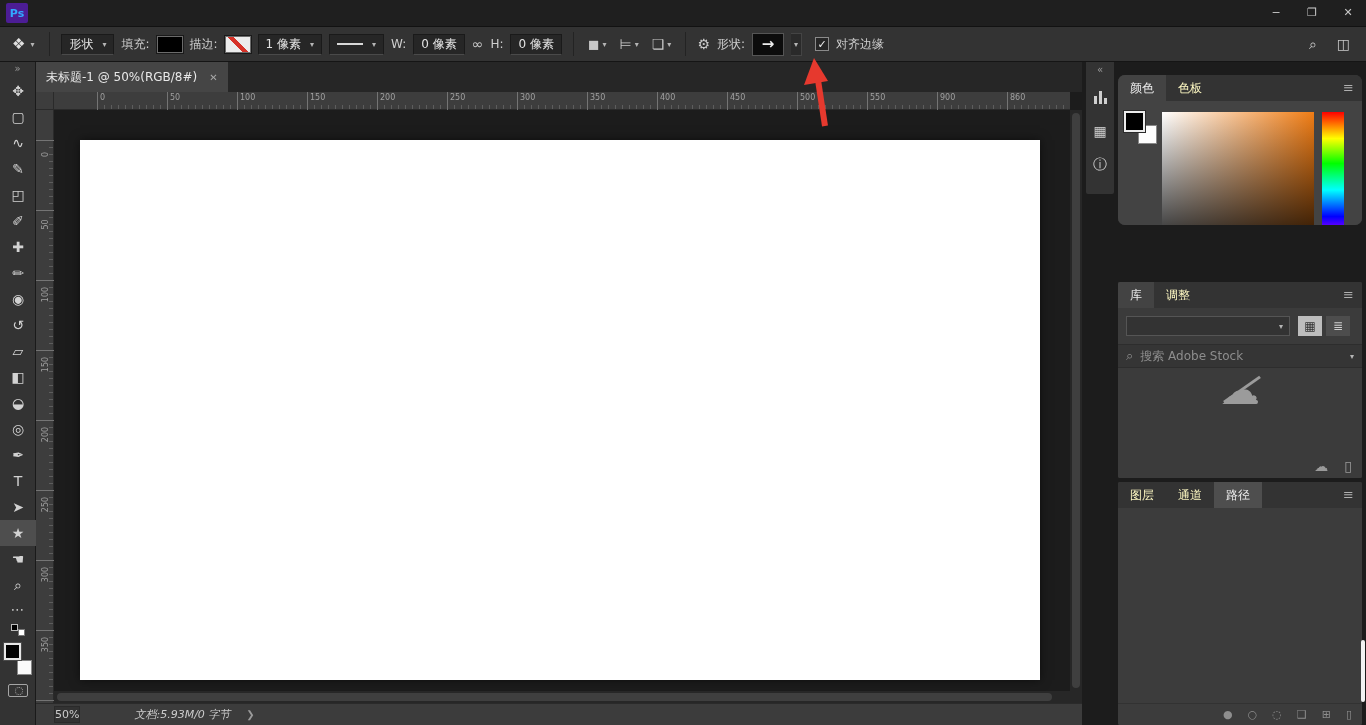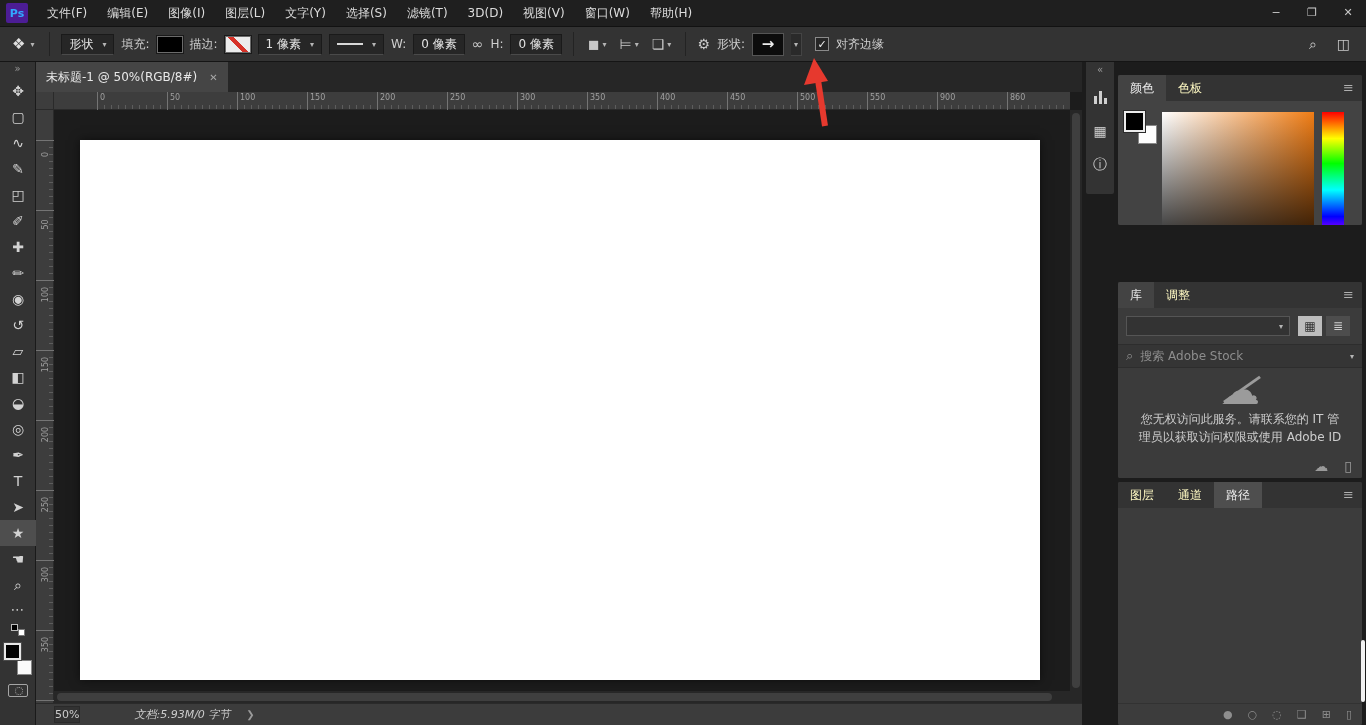--- a/index.html
+++ b/index.html
@@ -87,21 +87,21 @@
   .bars i{display:block;width:3px;background:#cfcfcf;}
   .bars i:nth-child(1){height:8px;}.bars i:nth-child(2){height:13px;}.bars i:nth-child(3){height:6px;}
 
   
   .panel{position:absolute;left:1118px;width:244px;background:#3d3d3d;border-radius:2px;overflow:hidden;}
   .panel-header{height:26px;background:#333;display:flex;align-items:stretch;}
   .ptab{padding:0 12px;line-height:26px;font-size:12px;color:#fef9c3;}
   .ptab.active{background:#434343;color:#ececec;}
   .pmenu{margin-left:auto;color:#b0b0b0;padding:0 8px;line-height:26px;font-size:13px;}
 
-  .color-panel{top:75px;height:150px;}
+  .color-panel{top:75px;height:150px;border-radius:7px;}
   .color-body{position:relative;height:176px;background:#434343;}
   .cp-fgbg{position:absolute;left:6px;top:10px;width:34px;height:36px;}
   .cp-bg{position:absolute;left:14px;top:14px;width:19px;height:19px;background:#fdfdfd;border:1px solid #888;}
   .cp-fg{position:absolute;left:0;top:0;width:21px;height:21px;background:#000;border:2px solid #ececec;outline:1px solid #2a2a2a;}
   .sv-square{position:absolute;left:44px;top:11px;width:152px;height:156px;
     background:linear-gradient(to bottom,rgba(0,0,0,0),#000),linear-gradient(to right,#ffffff,#f07d15);}
   .sv-cursor{position:absolute;left:1px;top:130px;width:9px;height:9px;border:1px solid #fff;border-radius:50%;box-shadow:0 0 1px #000;}
   .hue-strip{position:absolute;left:204px;top:11px;width:22px;height:156px;
     background:linear-gradient(to bottom,#ff0000 0%,#ffff00 17%,#00ff00 33%,#00ffff 50%,#0000ff 67%,#ff00ff 83%,#ff0000 100%);}
   .hue-marker{position:absolute;left:227px;top:150px;width:0;height:0;border-top:4px solid transparent;border-bottom:4px solid transparent;border-right:6px solid #f0f0f0;}
@@ -132,34 +132,20 @@
 
   .anno-arrow{position:absolute;left:797px;top:56px;pointer-events:none;}
 </style>
 </head>
 <body>
 
 <div class="app">
 
   <div class="menubar">
     <div class="ps-logo">Ps</div>
-    <div class="menus">
-
-    <span class="menu-item" style="--i: 0;">文件(F)</span>
-        <span class="menu-item" style="--i: 1;">编辑(E)</span>
-        <span class="menu-item" style="--i: 2;">图像(I)</span>
-        <span class="menu-item" style="--i: 3;">图层(L)</span>
-        <span class="menu-item" style="--i: 4;">文字(Y)</span>
-        <span class="menu-item" style="--i: 5;">选择(S)</span>
-        <span class="menu-item" style="--i: 6;">滤镜(T)</span>
-        <span class="menu-item" style="--i: 7;">3D(D)</span>
-        <span class="menu-item" style="--i: 8;">视图(V)</span>
-        <span class="menu-item" style="--i: 9;">窗口(W)</span>
-        <span class="menu-item" style="--i: 10;">帮助(H)</span>
-      </div>
     <div class="win-controls">
       <span class="win-btn">─</span>
       <span class="win-btn">❐</span>
       <span class="win-btn">✕</span>
     </div>
   </div>
 
   <div class="optionsbar">
     <div class="preset">
       <span class="preset-icon">❖</span>
@@ -475,25 +461,20 @@
       <div class="lib-search">
         <span class="s-ic">⌕</span>
         <span class="s-txt">搜索 Adobe Stock</span>
         <span class="caret">▾</span>
       </div>
       <div class="lib-error">
         <div class="cloud-wrap">
           <span class="cloud">☁</span>
           <span class="slash"></span>
         </div>
-        <div class="err-lines">
-
-        <div class="err-line" style="--i: 0;">您无权访问此服务。请联系您的 IT 管</div>
-            <div class="err-line" style="--i: 1;">理员以获取访问权限或使用 Adobe ID</div>
-          </div>
       </div>
       <div class="lib-foot">
         <span class="foot-ic">☁</span>
         <span class="foot-ic">▯</span>
       </div>
     </div>
   </div>
 
   <div class="panel layers-panel">
     <div class="panel-header layers-header">

